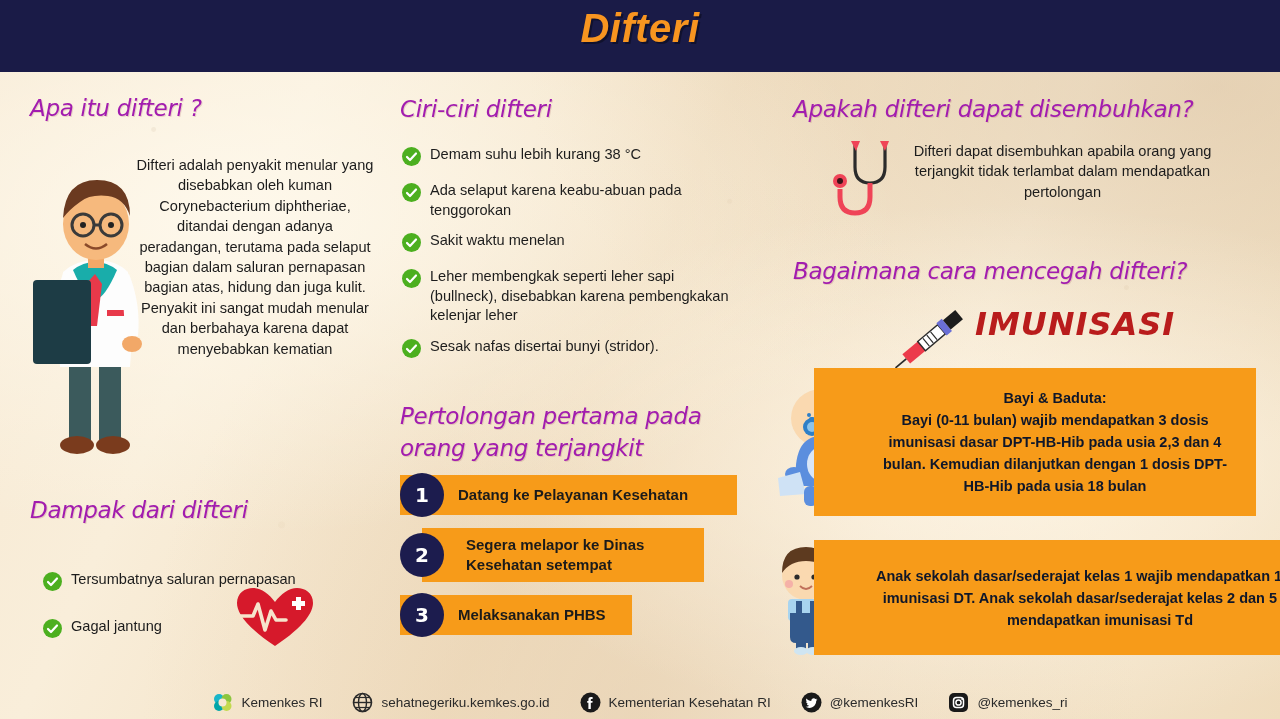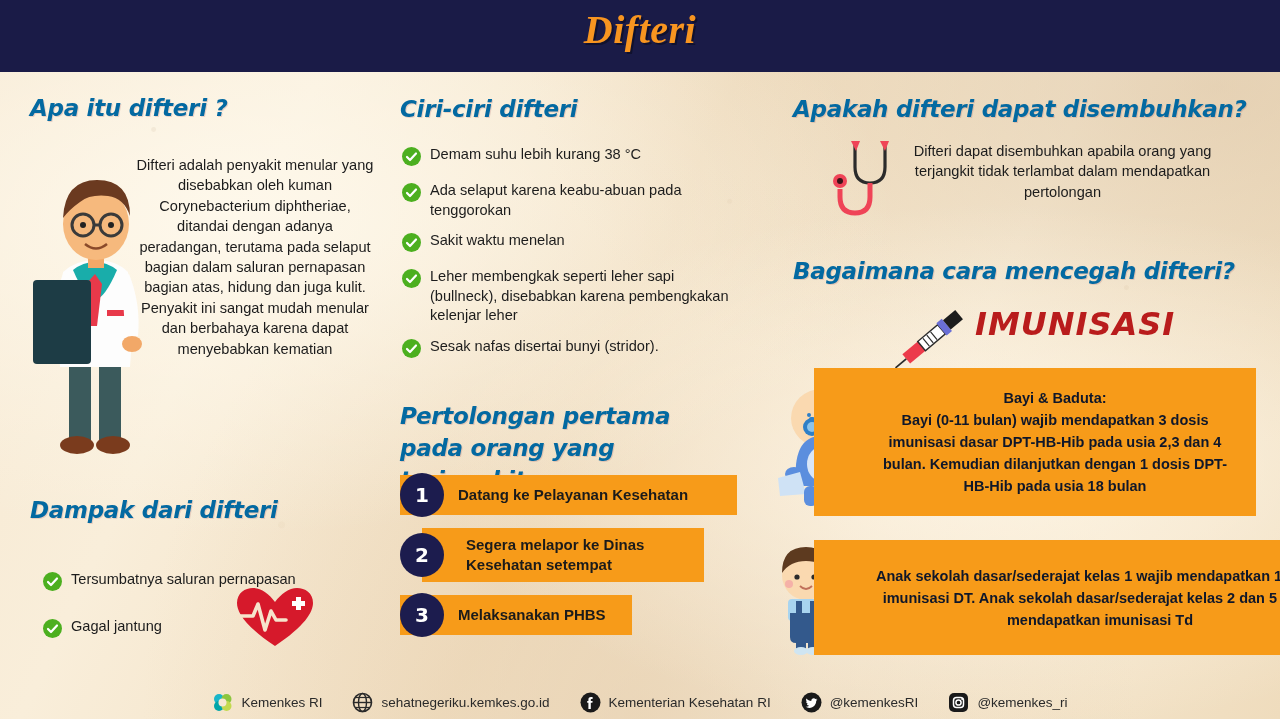--- a/index.html
+++ b/index.html
@@ -34,32 +34,32 @@
   }
 
   
   .header {
     position: absolute; top: 0; left: 0; width: 1280px; height: 72px;
     background: #1a1b47;
   }
   .header-title {
     position: absolute; left: 0; right: 0; top: 6px;
     text-align: center;
-    font-family: Liberation Serif, serif;
+    font-family: Liberation Sans, sans-serif;
     font-weight: bold; font-style: italic;
     font-size: 40px; letter-spacing: .5px;
     color: #f89520;
     text-shadow: 2px 2px 0 rgba(0,0,0,.35);
   }
 
   
   .sec-title {
     font-family: "DejaVu Sans", sans-serif;
-    font-weight: bold; font-style: italic;
-    color: #0369a1;
+    font-weight: normal; font-style: italic;
+    color: #a21caf;
     font-size: 23px;
     letter-spacing: -0.3px;
     text-shadow: 1px 1px 0 rgba(150,60,70,.18);
   }
   .body-text {
     font-size: 14.6px; color: #1c1c1c; line-height: 20.4px;
   }
   .bullet-row { display: flex; align-items: flex-start; gap: 9px; margin-bottom: 11px; }
   .check { flex: 0 0 auto; margin-top: 2px; }
   .bullet-text { font-size: 14.6px; color: #1c1c1c; line-height: 19.5px; }

